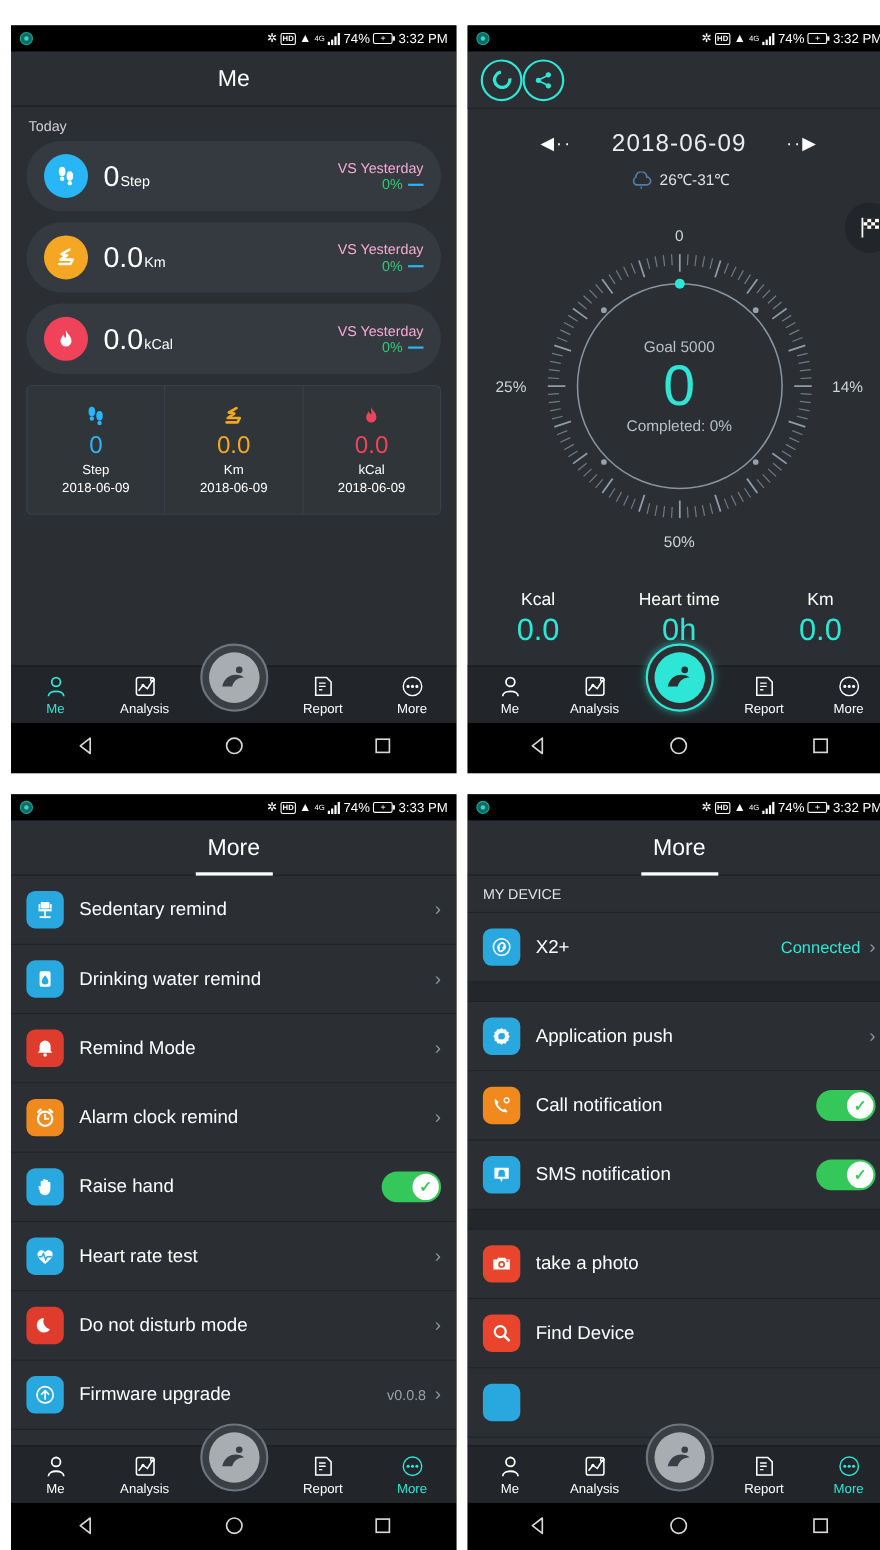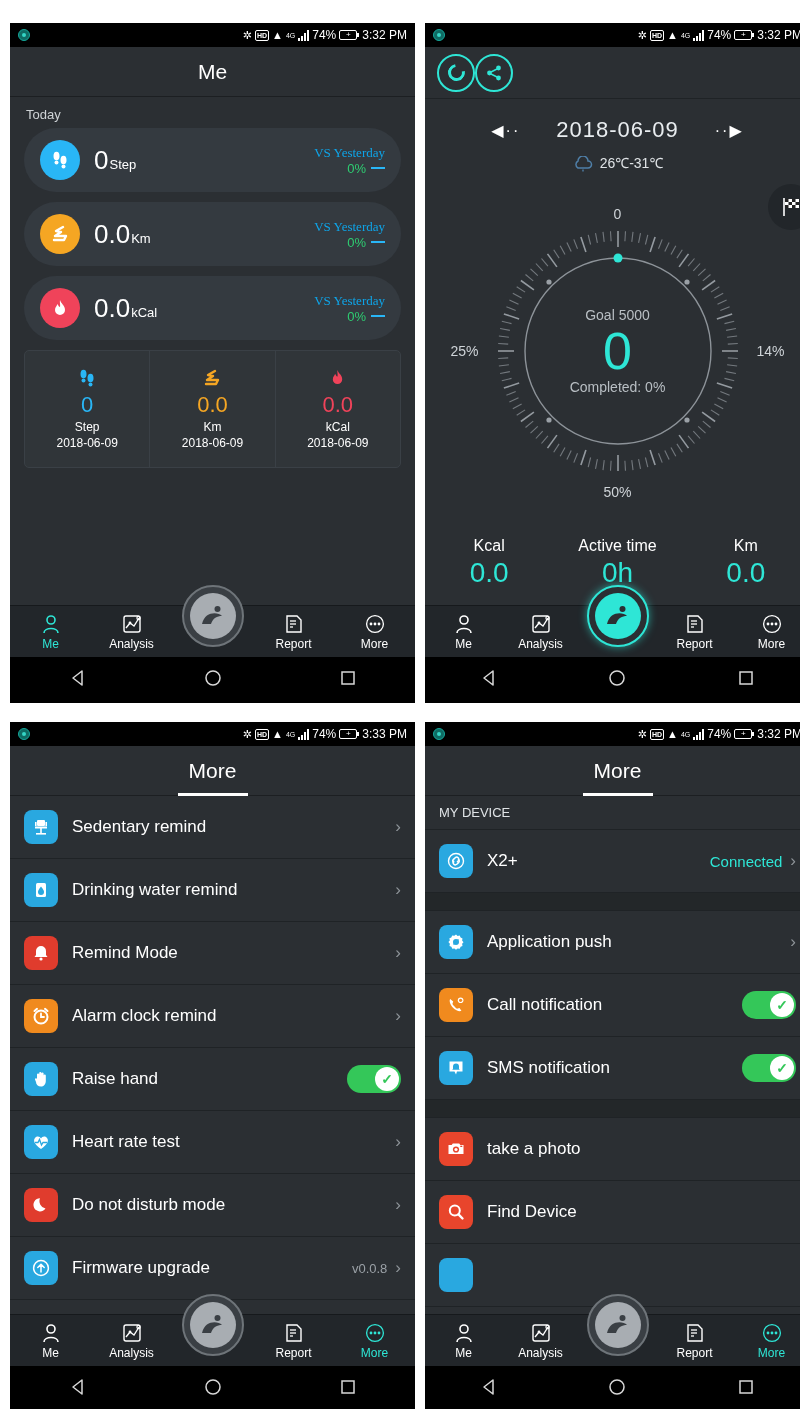--- a/index.html
+++ b/index.html
@@ -97,21 +97,21 @@
     margin:0 14px 10px; height:64px; background:#343a40; border-radius:32px;
     display:flex;align-items:center;padding:0 16px;
   }
   .stat-ico{
     width:40px;height:40px;border-radius:50%;flex:0 0 auto;
     display:flex;align-items:center;justify-content:center;color:#fff;font-size:19px;
   }
   .stat-val{color:#fff;font-size:26px;margin-left:14px;display:flex;align-items:baseline;}
   .stat-unit{font-size:13px;margin-left:1px;}
   .stat-right{margin-left:auto;text-align:right;}
-  .stat-vs{color:#0ea5e9;font-size:13px;font-family:Liberation Serif, serif;}
+  .stat-vs{color:#f9a8d4;font-size:13px;}
   .stat-cmp{font-size:13px;display:flex;align-items:center;justify-content:flex-end;gap:5px;}
   .dash{display:inline-block;width:14px;height:2px;background:#29b6f6;}
   .best-grid{
     margin:0 14px; background:#303539;border:1px solid #3a4046;border-radius:5px;
     display:flex; height:118px;
   }
   .best-col{flex:1;display:flex;flex-direction:column;align-items:center;justify-content:center;gap:2px;
     border-right:1px solid #3a4046;}
   .best-col:last-child{border-right:none;}
   .best-ico{font-size:17px;line-height:1;}
@@ -602,21 +602,21 @@
         </div>
       </div>
     </div>
 
     <div class="metrics">
       <div class="metric">
         <div class="metric-l">Kcal</div>
         <div class="metric-v">0.0</div>
       </div>
       <div class="metric">
-        <div class="metric-l">Active time</div>
+        <div class="metric-l">Heart time</div>
         <div class="metric-v">0h</div>
       </div>
       <div class="metric">
         <div class="metric-l">Km</div>
         <div class="metric-v">0.0</div>
       </div>
     </div>
 
     <div class="bottomnav">
       <div class="nav-item">

